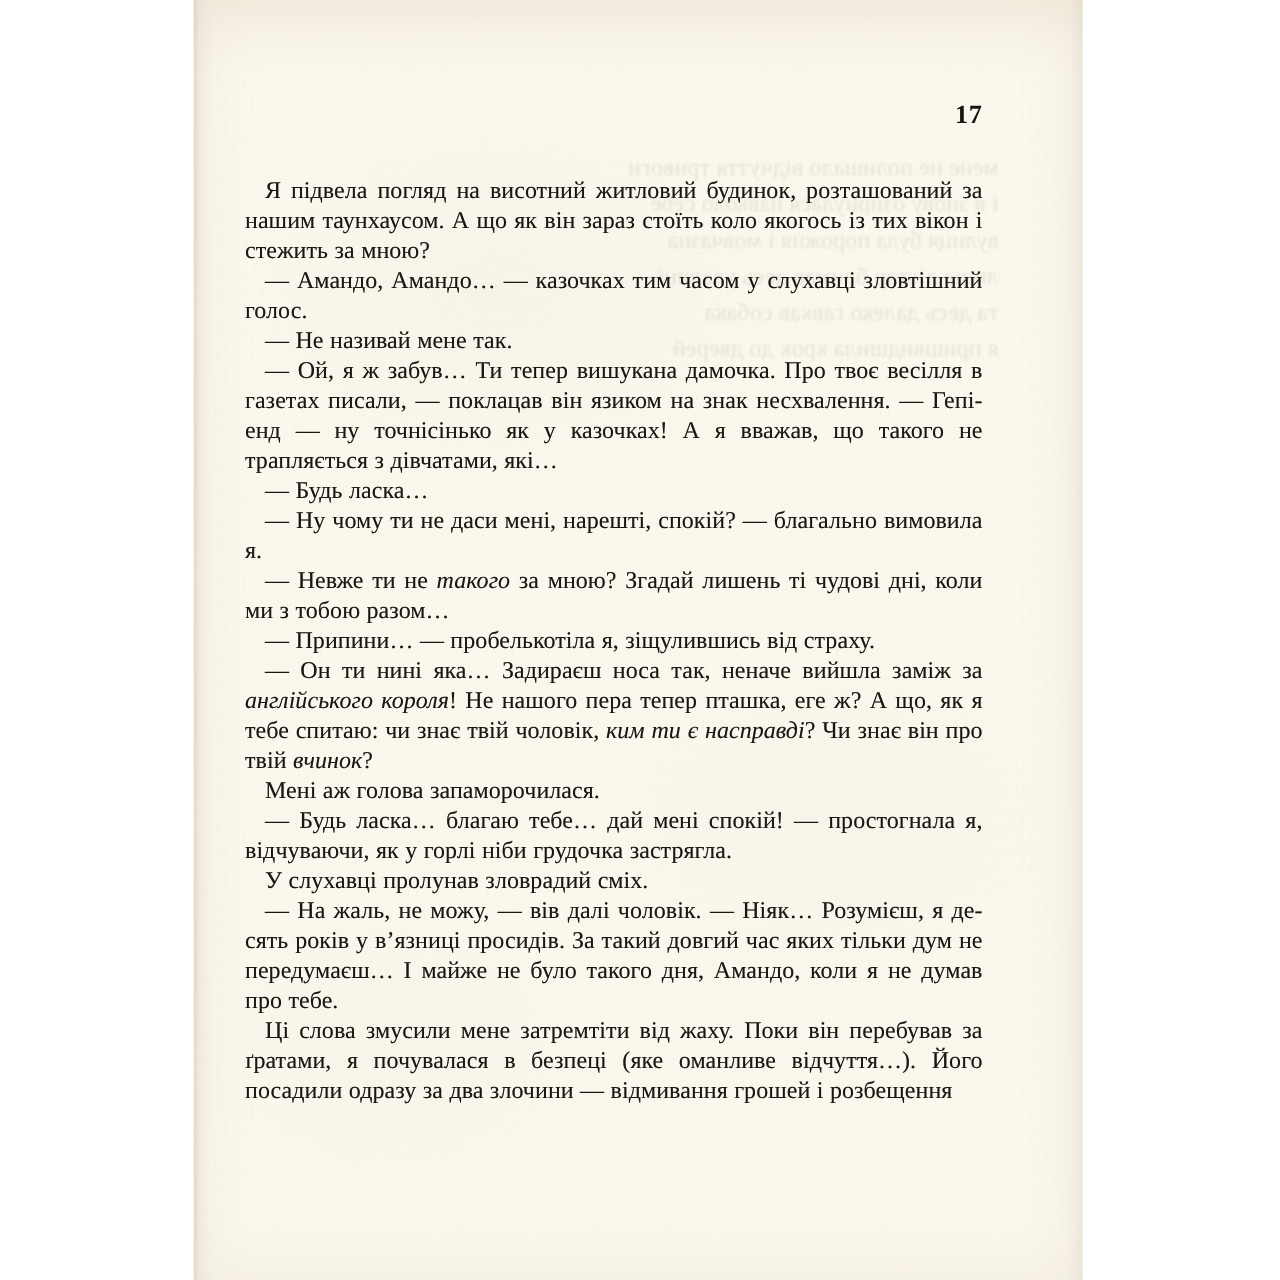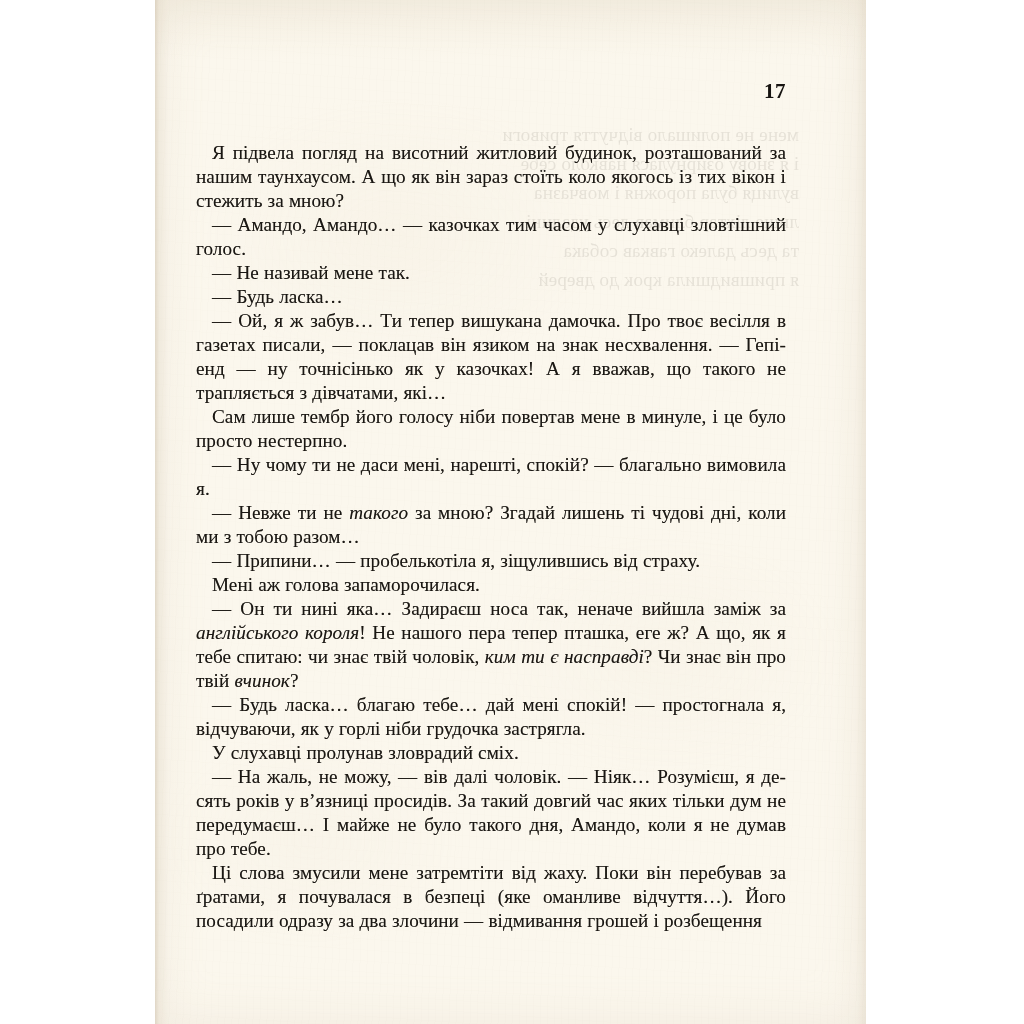--- a/index.html
+++ b/index.html
@@ -154,28 +154,27 @@
 
     <div class="page-body">
 
       <div class="folio">17</div>
 
       <div class="text-block">
 
       <p class="para">Я підвела погляд на висотний житловий будинок, розташований за нашим таунхаусом. А що як він зараз стоїть коло якогось із тих вікон і стежить за мною?</p>
           <p class="para">— Амандо, Амандо… — казочках тим часом у слухавці зловтіш­ний голос.</p>
           <p class="para">— Не називай мене так.</p>
+          <p class="para">— Ой, я ж забув… Ти тепер вишукана дамочка. Про твоє весілля в газетах писали, — поклацав він язиком на знак несхвалення. — Гепі-енд — ну точнісінько як у казочках! А я вважав, що такого не трапляється з дівчатами, які…</p>
           <p class="para">— Будь ласка…</p>
-          <p class="para">— Ой, я ж забув… Ти тепер вишукана дамочка. Про твоє весілля в газетах писали, — поклацав він язиком на знак несхвалення. — Гепі-енд — ну точнісінько як у казочках! А я вважав, що такого не трапляється з дівчатами, які…</p>
-          <p class="para">Сам лише тембр його голосу ніби повертав мене в минуле, і це було просто нестерпно.</p>
           <p class="para">— Ну чому ти не даси мені, нарешті, спокій? — благально вимо­вила я.</p>
           <p class="para">— Невже ти не <em class="it">такого</em> за мною? Згадай лишень ті чудові дні, коли ми з тобою разом…</p>
           <p class="para">— Припини… — пробелькотіла я, зіщулившись від страху.</p>
+          <p class="para">— Он ти нині яка… Задираєш носа так, неначе вийшла заміж за <em class="it">англійського короля</em>! Не нашого пера тепер пташка, еге ж? А що, як я тебе спитаю: чи знає твій чоловік, <em class="it">ким ти є насправді</em>? Чи знає він про твій <em class="it">вчинок</em>?</p>
           <p class="para">Мені аж голова запаморочилася.</p>
-          <p class="para">— Он ти нині яка… Задираєш носа так, неначе вийшла заміж за <em class="it">англійського короля</em>! Не нашого пера тепер пташка, еге ж? А що, як я тебе спитаю: чи знає твій чоловік, <em class="it">ким ти є насправді</em>? Чи знає він про твій <em class="it">вчинок</em>?</p>
           <p class="para">— Будь ласка… благаю тебе… дай мені спокій! — простогнала я, відчуваючи, як у горлі ніби грудочка застрягла.</p>
           <p class="para">У слухавці пролунав зловрадий сміх.</p>
           <p class="para">— На жаль, не можу, — вів далі чоловік. — Ніяк… Розумієш, я де­сять років у в’язниці просидів. За такий довгий час яких тільки дум не передумаєш… І майже не було такого дня, Амандо, коли я не думав про тебе.</p>
           <p class="para">Ці слова змусили мене затремтіти від жаху. Поки він перебував за ґратами, я почувалася в безпеці (яке оманливе відчуття…). Його посадили одразу за два злочини — відмивання грошей і розбещення</p>
         </div>
 
     </div>
   </div>
 </div>
 

